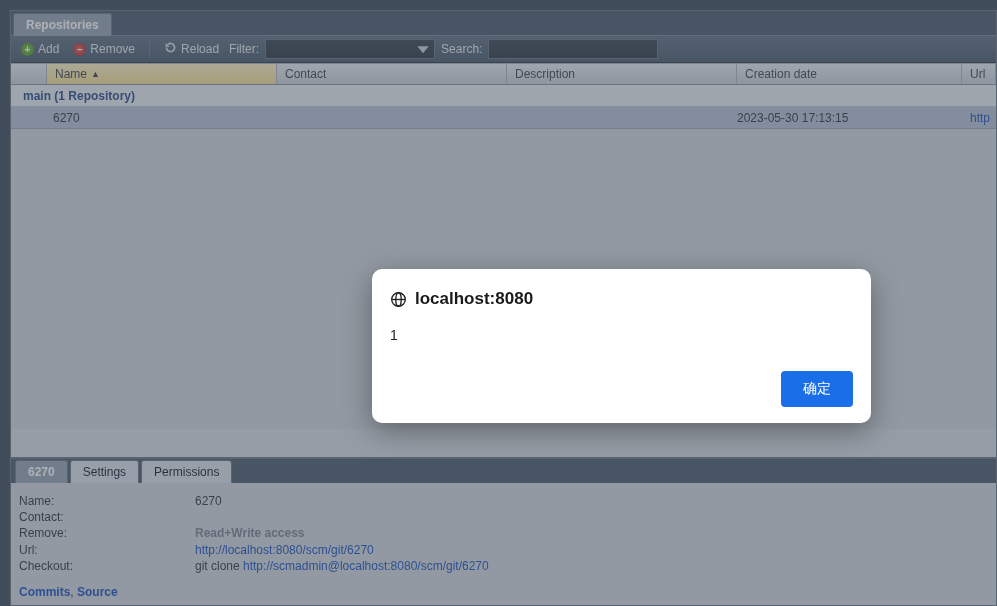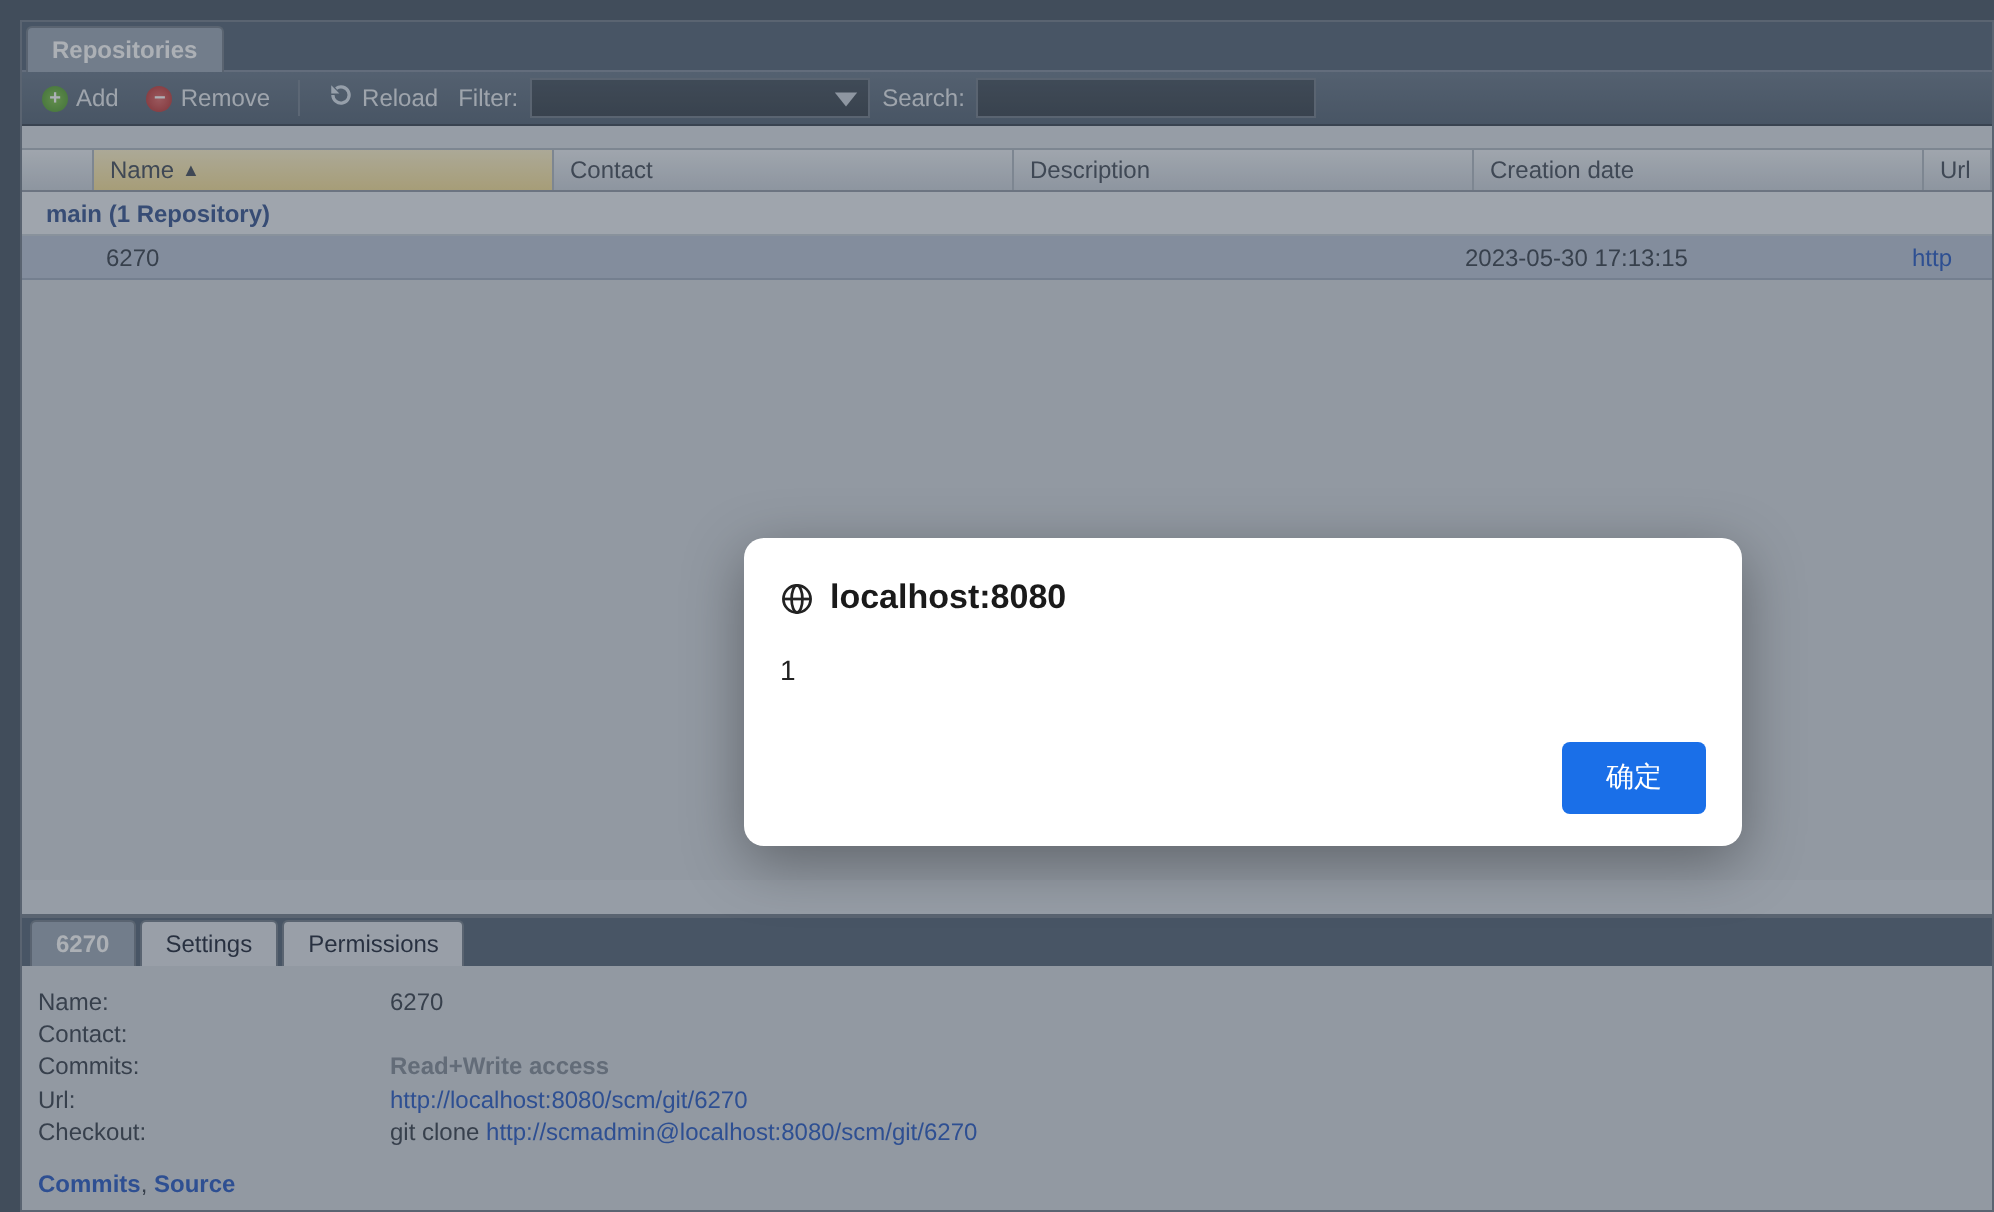--- a/index.html
+++ b/index.html
@@ -17,38 +17,38 @@
   .tb-label { color: #e5e9ee; }
   .combo { width: 170px; height: 20px; background: linear-gradient(#3a4654,#2e3844); border: 1px solid #6a7683; display: flex; align-items: center; justify-content: flex-end; padding-right: 4px; }
   .combo-arrow { width: 14px; height: 14px; display:flex; align-items:center; justify-content:center; }
   .search-box { width: 170px; height: 20px; background: linear-gradient(#3a4654,#2e3844); border: 1px solid #6a7683; }
   .icon-circle { width: 13px; height: 13px; border-radius: 50%; display:flex; align-items:center; justify-content:center; font-size:10px; font-weight:bold; color:#fff; }
   .ic-add { background: radial-gradient(#7ac142,#3e8e1f); }
   .ic-remove { background: radial-gradient(#e06060,#b02020); }
   .ic-reload svg { width:13px; height:13px; }
 
   .grid { background:#cfd5dd; }
-  .grid-header { display:flex; height:22px; background: linear-gradient(#e8ecf1,#c7ced8); border-top:1px solid #aab2be; border-bottom:1px solid #8a93a0;margin-top:11px; }
+  .grid-header { display:flex; height:22px; background: linear-gradient(#e8ecf1,#c7ced8); border-top:1px solid #aab2be; border-bottom:1px solid #8a93a0; }
   .gh-cell { border-right:1px solid #aab2be; display:flex; align-items:center; padding:0 8px; color:#3a4350; }
   .gh-cell.sorted { background: linear-gradient(#fff2c8,#f5dd90); font-weight:normal; }
   .sort-arrow { margin-left:4px; font-size:9px; }
   .gh-expander { width:36px; }
   .gh-name { width:230px; }
   .gh-contact { width:230px; }
   .gh-desc { width:230px; }
   .gh-date { width:225px; }
   .gh-url { flex:1; }
 
   .group-row { height:22px; background:#e8ecf1; border-bottom:1px solid #c0c8d2; display:flex; align-items:center; padding-left:12px; color:#2a4a8a; font-weight:bold; }
   .data-row { height:22px; display:flex; align-items:center; background:#b4c0d4; border-bottom:1px solid #9aa6ba; color:#2b3340; }
   .dr-name { width:266px; padding-left:42px; }
   .dr-contact { width:230px; }
   .dr-desc { width:230px; }
   .dr-date { width:225px; }
-  .dr-url { flex:1; text-align:right; padding-right:20px; color:#1a4fbf; }
+  .dr-url { flex:1; text-align:right; padding-right:6px; color:#1a4fbf; }
   .grid-body { height:300px; background:#cfd5dd; }
 
   .detail-panel { position:absolute; left:0; right:0; bottom:0; top:446px; background:#cfd5dd; border-top:2px solid #6a7683; }
   .detail-tabs { height:24px; background:#4a5a6d; display:flex; align-items:flex-end; padding-left:4px; gap:2px; }
   .dtab { padding:4px 12px; border:1px solid #6a7683; border-bottom:none; border-radius:3px 3px 0 0; cursor:pointer; }
   .dtab.active { background:#96a3b3; color:#fff; font-weight:bold; }
   .dtab.inactive { background:#dce1e8; color:#0f172a; }
   .detail-body { padding:10px 8px; color:#2b3340; line-height:1.35; }
   .drow { display:flex; }
   .dlabel { width:176px; }
@@ -139,21 +139,21 @@
       <div class="detail-body">
         <div class="drow">
             <div class="dlabel">Name:</div>
             <div class="dval">6270</div>
           </div>
         <div class="drow">
             <div class="dlabel">Contact:</div>
             <div class="dval"></div>
           </div>
         <div class="drow">
-            <div class="dlabel">Commits:</div>
+            <div class="dlabel">Remove:</div>
             <div class="dval muted">Read+Write access</div>
           </div>
         <div class="drow">
             <div class="dlabel">Url:</div>
             <div class="dval link">http://localhost:8080/scm/git/6270</div>
           </div>
         <div class="drow">
             <div class="dlabel">Checkout:</div>
             <div class="dval"><span>git clone </span><span class="link">http://scmadmin@localhost:8080/scm/git/6270</span></div>
           </div>

